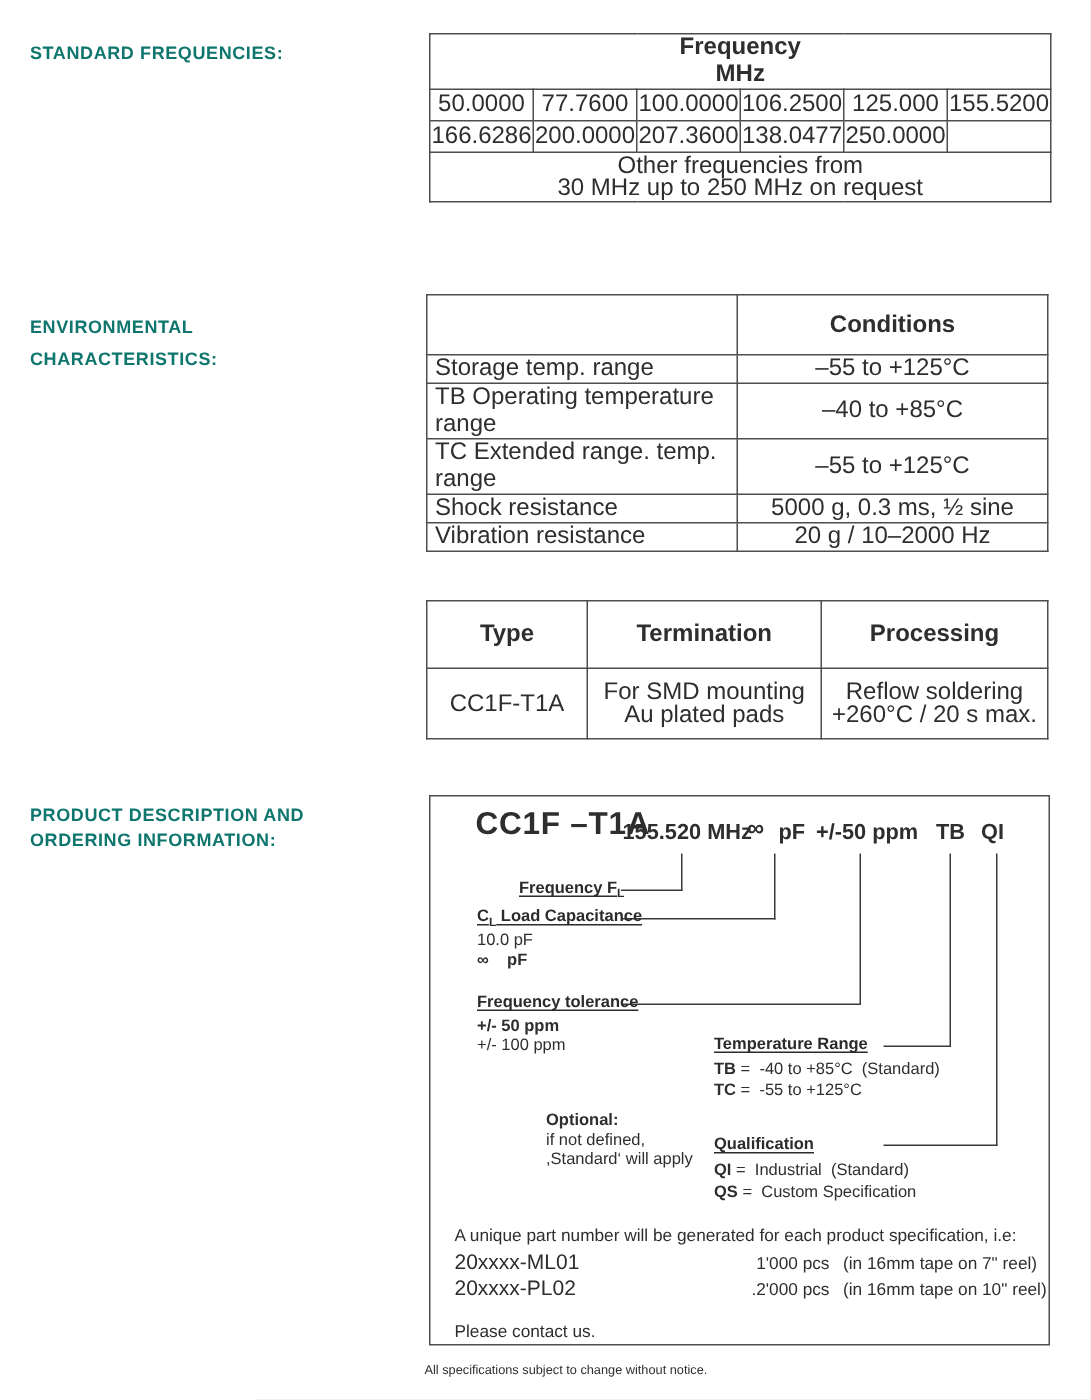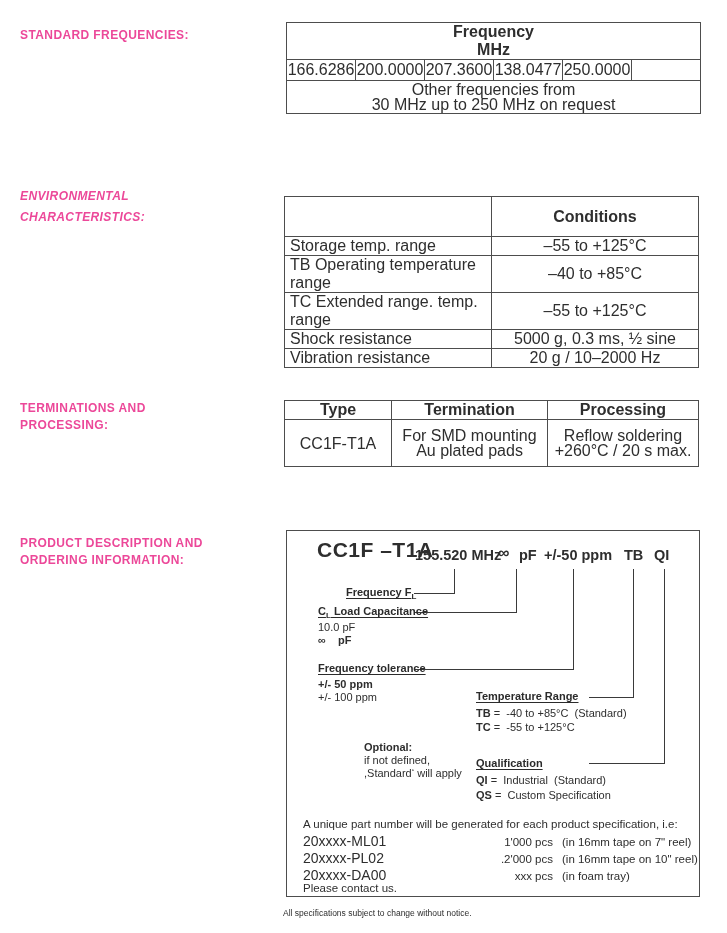--- a/index.html
+++ b/index.html
@@ -3,42 +3,42 @@
 <meta charset="utf-8">
 <style>
   * { margin:0; padding:0; box-sizing:border-box; }
   html,body { background:#e8e8e8; }
   .page {
     position:relative; width:727px; height:933px; background:#ffffff;
     font-family:"Liberation Sans", sans-serif; color:#2e2e2e; overflow:hidden;
   }
   .side-label {
     position:absolute; left:20px; font-weight:bold; font-size:12px;
-    letter-spacing:0.4px; color:#ec4899;
+    letter-spacing:0.4px; color:#0f766e;
   }
   .side-label div { line-height:21px; }
   .side-label.tight div { line-height:17px; }
 
   table { border-collapse:collapse; table-layout:fixed; }
   .dtable { position:absolute; width:415px; border:1px solid #4d4d4d; }
   .dtable td, .dtable th { border:1px solid #4d4d4d; font-size:16px; text-align:center; vertical-align:middle; color:#2e2e2e; }
   .dtable th { font-weight:bold; }
 
   .freq-table { left:286px; top:22px; }
   .freq-table .hdr { height:37px; }
   .freq-table .frow td { height:21px; }
   .freq-table .ftr td { height:33px; line-height:15px; }
 
   .env-table { left:284px; top:196px; }
   .env-table .hdr { height:40px; }
   .env-table td { height:14px; }
   .env-table td.lcell { text-align:left; padding-left:5px; }
 
   .term-table { left:284px; top:400px; }
-  .term-table .hdr { height:19px; }
+  .term-table .hdr { height:45px; }
   .term-table td { height:47px; line-height:15px; }
 
   .pbox {
     position:absolute; left:286px; top:530px; width:414px; height:367px;
     border:1.5px solid #4d4d4d;
   }
   .abs { position:absolute; }
   .b { font-weight:bold; }
   .u { text-decoration:underline; text-underline-offset:2px; }
   .callout-label { font-size:11px; font-weight:bold; color:#2b2b2b; }
@@ -60,42 +60,46 @@
 </style>
 </head>
 <body>
 
 <div class="page">
 
   <div class="side-label" style="top:25px;">
     <div>STANDARD FREQUENCIES:</div>
   </div>
 
-  <div class="side-label" style="top:186px;font-style:italic;">
+  <div class="side-label" style="top:208px;">
     <div>ENVIRONMENTAL</div>
     <div>CHARACTERISTICS:</div>
   </div>
 
-  <div class="side-label tight" style="top:400px;">
-    <div>TERMINATIONS AND</div>
-    <div>PROCESSING:</div>
-  </div>
 
   <div class="side-label tight" style="top:535px;">
     <div>PRODUCT DESCRIPTION AND</div>
     <div>ORDERING INFORMATION:</div>
   </div>
 
   <table class="dtable freq-table">
     <tbody>
         <tr>
       <th colspan="6" class="hdr">
         <div>Frequency</div>
         <div>MHz</div>
       </th>
+    </tr>
+    <tr class="frow">
+      <td>50.0000</td>
+      <td>77.7600</td>
+      <td>100.0000</td>
+      <td>106.2500</td>
+      <td>125.000</td>
+      <td>155.5200</td>
     </tr>
     <tr class="frow">
       <td>166.6286</td>
       <td>200.0000</td>
       <td>207.3600</td>
       <td>138.0477</td>
       <td>250.0000</td>
       <td></td>
     </tr>
     <tr class="ftr">
@@ -234,24 +238,19 @@
     <div class="pn-row" style="left:16px; top:302px;">
       <span class="pn-code">20xxxx-ML01</span>
       <span class="pn-qty">1'000 pcs</span>
       <span class="pn-pack">(in 16mm tape on 7" reel)</span>
     </div>
     <div class="pn-row" style="left:16px; top:319px;justify-content:flex-end;">
       <span class="pn-code">20xxxx-PL02</span>
       <span class="pn-qty">.2'000 pcs</span>
       <span class="pn-pack">(in 16mm tape on 10" reel)</span>
     </div>
-    <div class="pn-row" style="left:16px; top:336px;">
-      <span class="pn-code">20xxxx-DA00</span>
-      <span class="pn-qty">xxx pcs</span>
-      <span class="pn-pack">(in foam tray)</span>
-    </div>
 
     <div class="abs small-txt" style="left:16px; top:351px; font-size:11.5px;">Please contact us.</div>
   </div>
 
   <div class="footer-note">All specifications subject to change without notice.</div>
 
 </div>
 
 </body></html>

